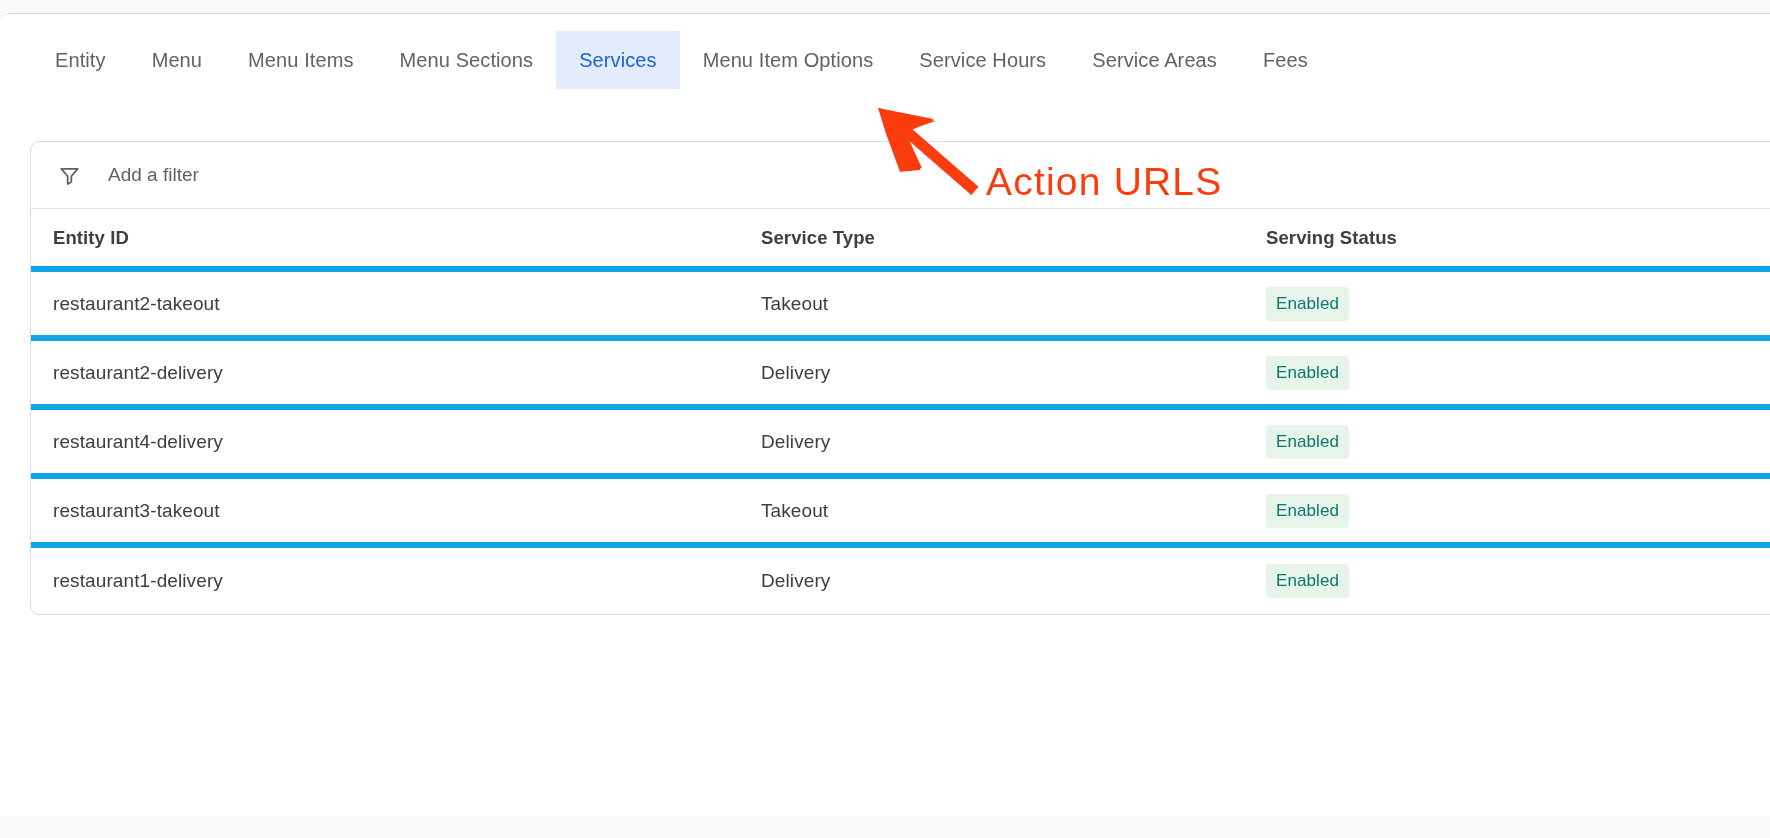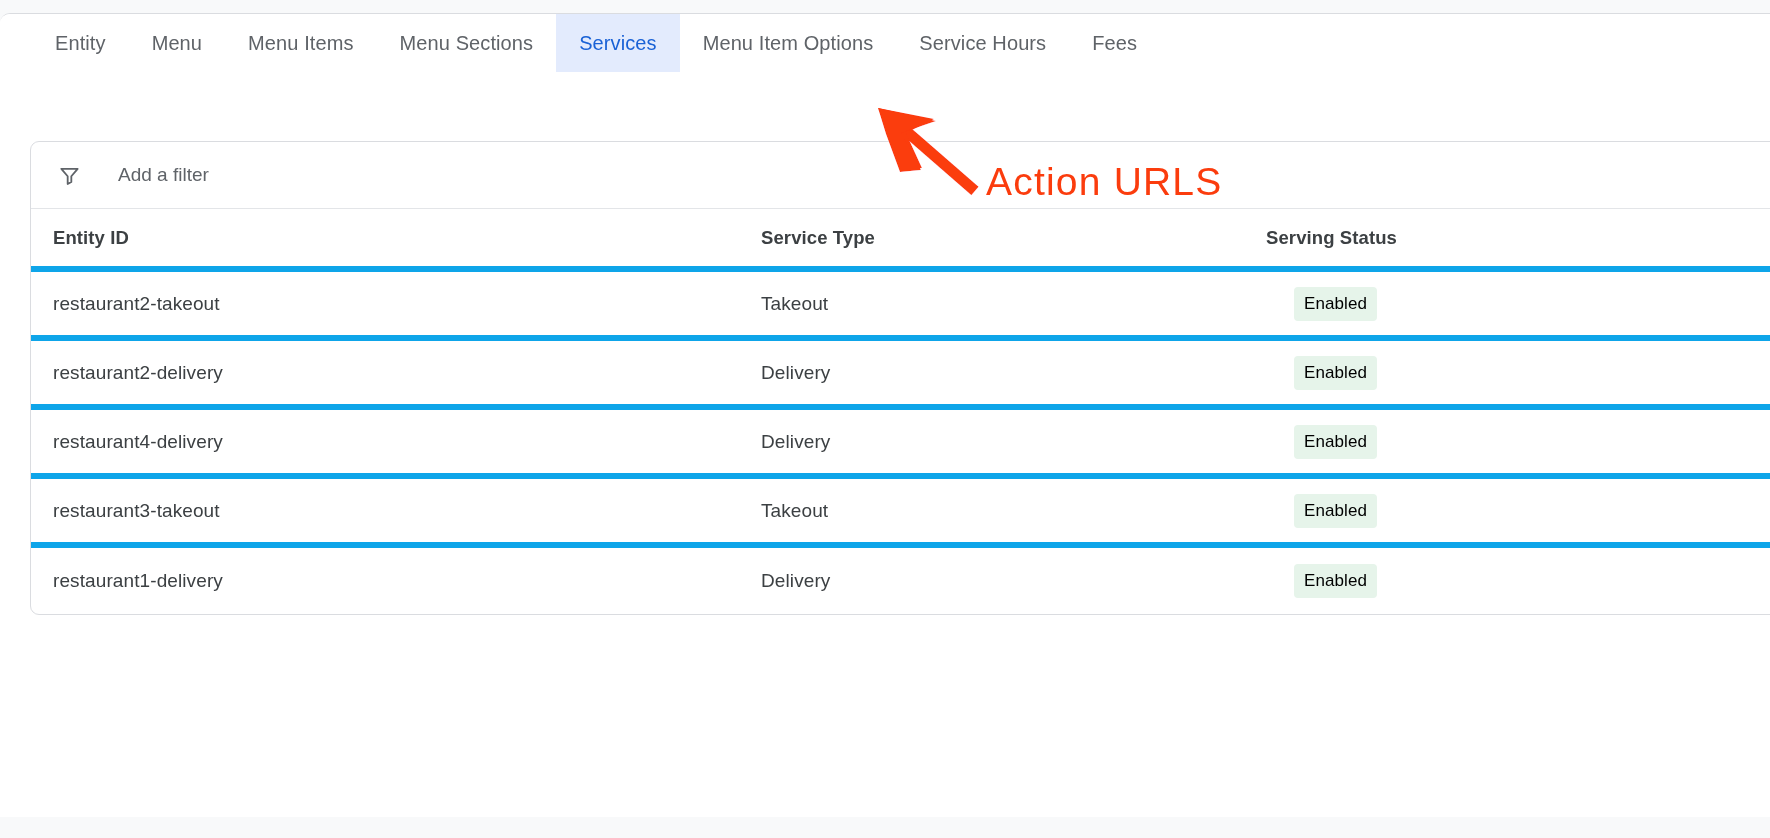--- a/index.html
+++ b/index.html
@@ -31,21 +31,21 @@
     border-top-left-radius: 10px;
     overflow: hidden;
   }
 
   
   #tab-bar {
     position: relative;
     height: 91px;
     padding-left: 32px;
     display: flex;
-    align-items: flex-start;
+    align-items: center;
     background: #ffffff;
   }
 
   .tab {
     position: relative;
     height: 58px;
     display: flex;
     align-items: center;
     justify-content: center;
     padding: 0 23px;
@@ -88,21 +88,21 @@
     display: flex;
     align-items: center;
     justify-content: center;
     color: #5f6368;
     cursor: pointer;
   }
   #filter-input {
     border: none;
     outline: none;
     background: transparent;
-    margin-left: 33px;
+    margin-left: 23px;
     font-family: inherit;
     font-size: 19px;
     color: #0f766e;
     width: 560px;
     height: 34px;
   }
   #filter-input::placeholder { color: #5f6368; opacity: 1; }
 
   
   table#services-table {
@@ -132,27 +132,26 @@
   .col-entity   { width: 730px; padding-left: 22px !important; }
   .col-service  { width: 505px; padding-left: 0 !important;  }
   .col-status   { width: auto;  padding-left: 0 !important;  }
 
   
   th.col-entity  { padding-left: 22px !important; }
 
   .badge {
     display: inline-block;
     background: #e6f4ea;
-    color: #000000;
+    color: #0f766e;
     font-size: 17px;
     line-height: 1;
     padding: 8px 10px 9px 10px;
     border-radius: 4px;
     white-space: nowrap;
-    margin-left: 28px;
   }
 
   
   #annotation-layer {
     position: absolute;
     left: 0; top: 0;
     width: 1456px;
     height: 838px;
     pointer-events: none;
   }
@@ -198,20 +197,24 @@
       <div class="tab active">
         <span>Services</span>
 
       </div>
       <div class="tab">
         <span>Menu Item Options</span>
 
       </div>
       <div class="tab">
         <span>Service Hours</span>
+
+      </div>
+      <div class="tab">
+        <span>Service Areas</span>
 
       </div>
       <div class="tab">
         <span>Fees</span>
 
       </div>
     </nav>
 
     <div id="table-card">
 

